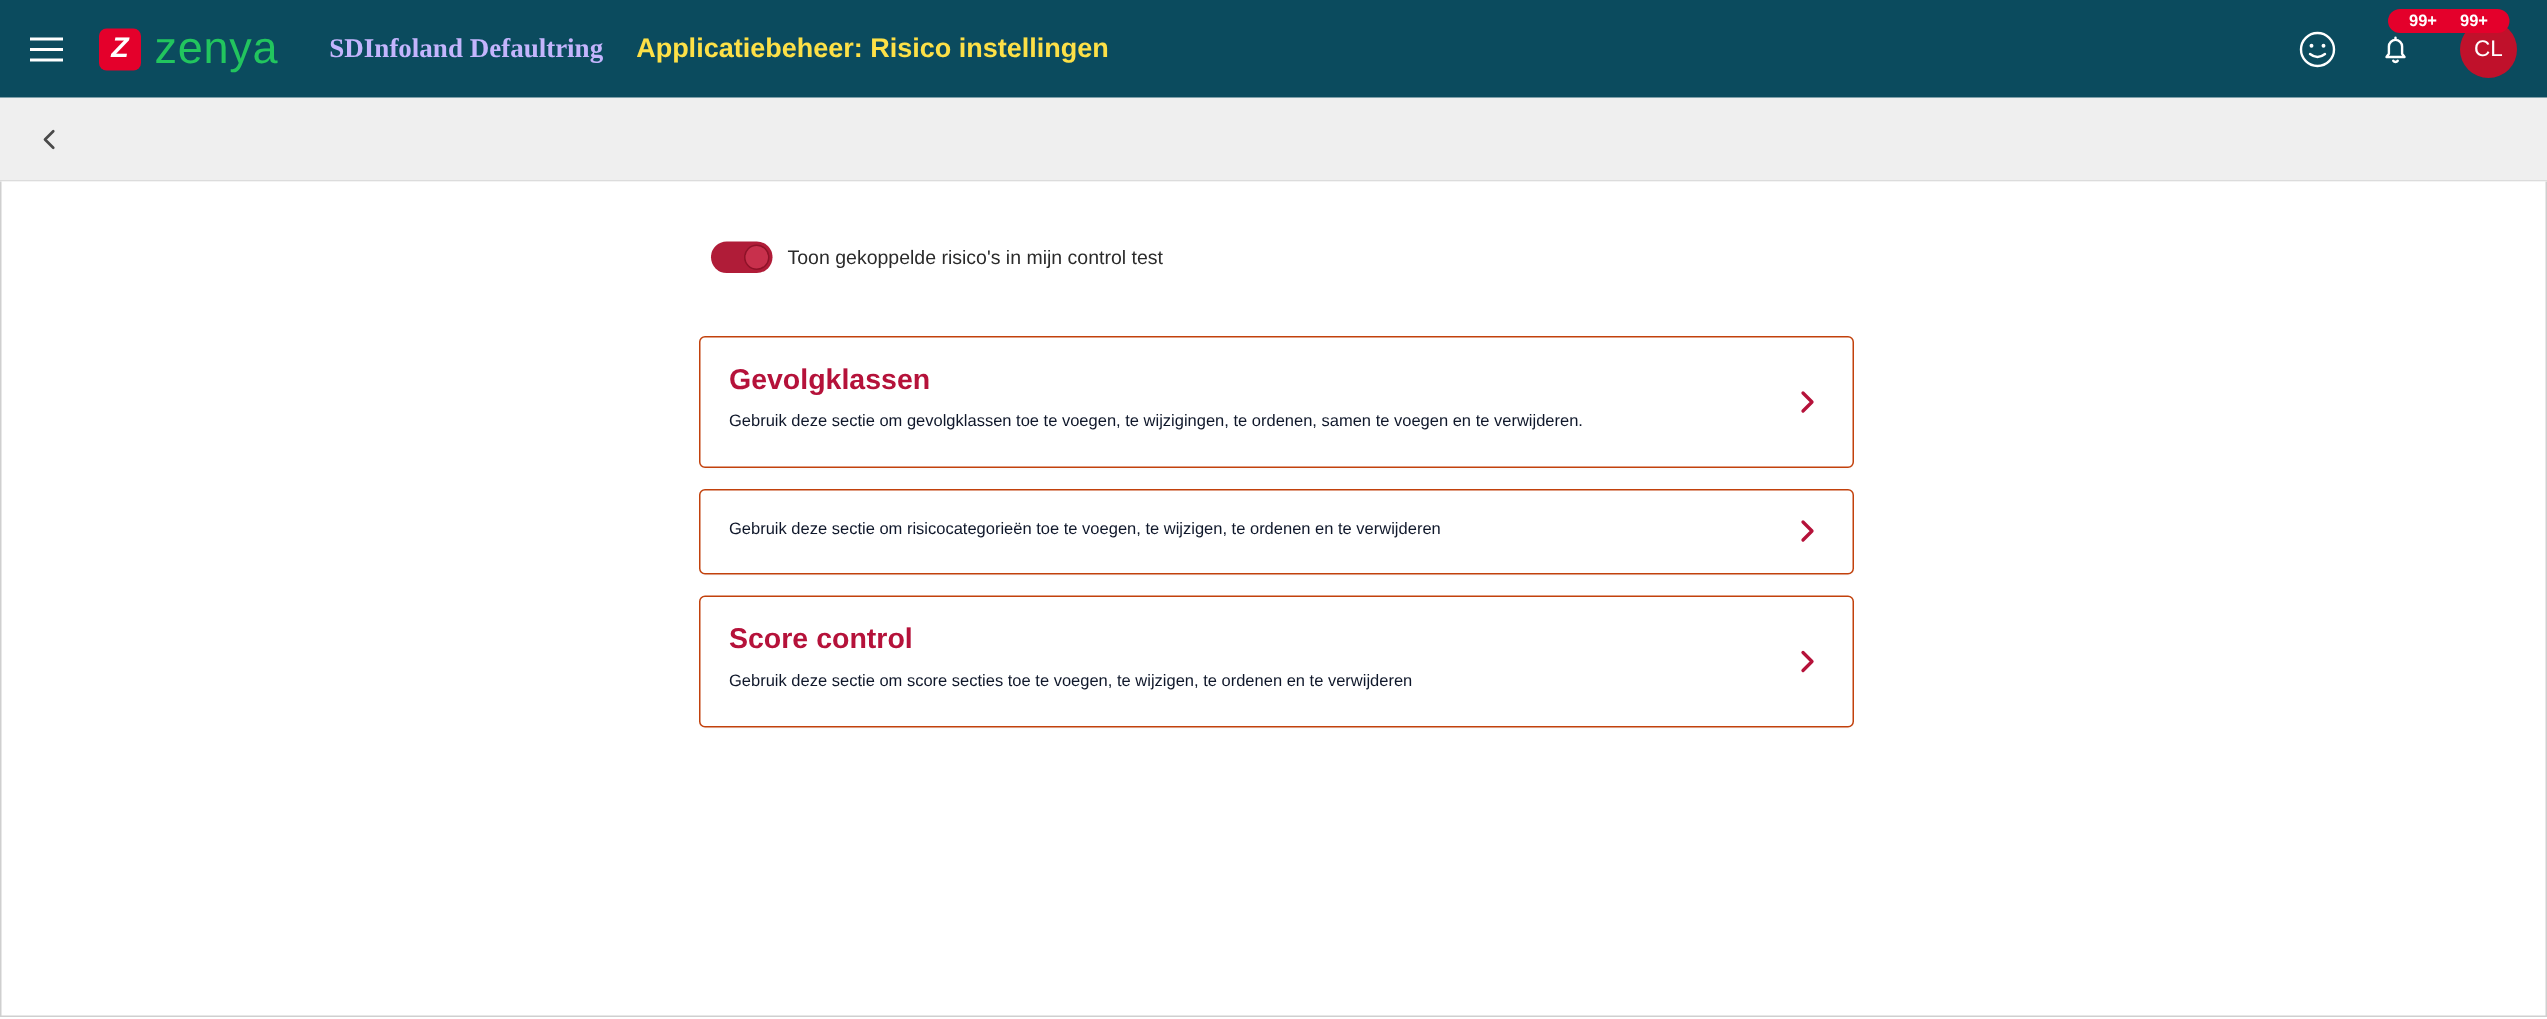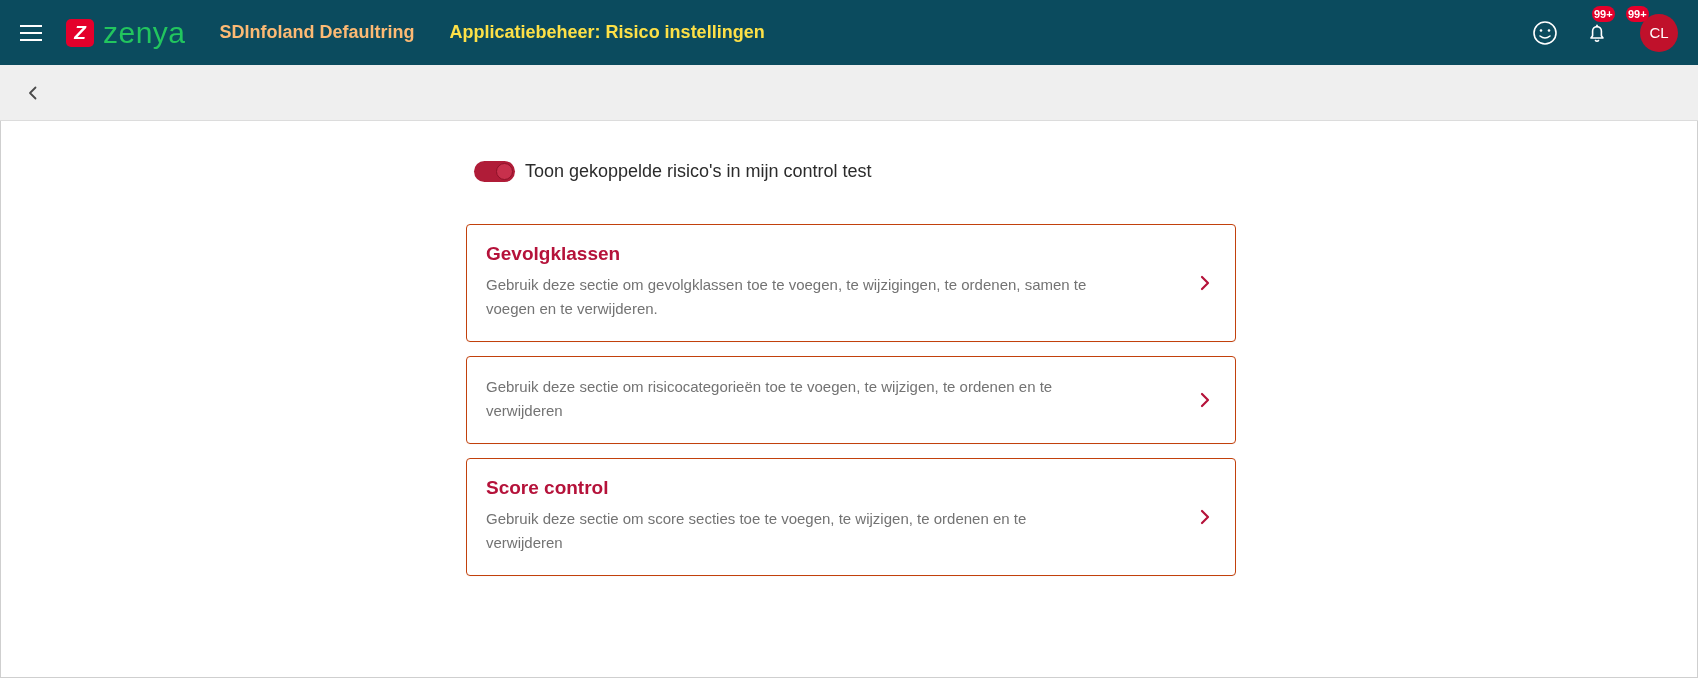--- a/index.html
+++ b/index.html
@@ -61,24 +61,25 @@
     align-items: center;
     justify-content: center;
     font-style: italic;
   }
   .logo-text {
     color: #22c55e;
     font-size: 30px;
     letter-spacing: 0.5px;
   }
   .org-name {
-    color: #fdba74;
+    color: #c4b5fd;
     font-size: 18px;
     font-weight: bold;
-    margin-right: 35px;
+    margin-right: 22px;
+    font-family: Liberation Serif, serif;
   }
   .page-title {
     color: #fde047;
     font-size: 18px;
     font-weight: bold;
   }
   .topbar-right {
     margin-left: auto;
     display: flex;
     align-items: center;
@@ -95,21 +96,21 @@
     cursor: pointer;
   }
   .icon-btn svg { display: block; }
   .badge {
     position: absolute;
     background: #e4002b;
     color: #ffffff;
     font-size: 11px;
     font-weight: bold;
     border-radius: 9px;
-    padding: 1px 2px;
+    padding: 1px 14px;
     line-height: 14px;
     top: -10px;
   }
   .badge-a { left: 12px; }
   .badge-b { left: 46px; }
   .avatar {
     width: 38px;
     height: 38px;
     border-radius: 50%;
     background: #c0112b;
@@ -178,43 +179,43 @@
     position: absolute;
     top: 2px;
     right: 2px;
     width: 17px;
     height: 17px;
     border-radius: 50%;
     background: #c8304c;
     border: 1px solid #8e1228;
   }
   .toggle-label {
-    font-size: 18px;
+    font-size: 13px;
     color: #2b2b2b;
   }
 
   .card {
     border: 1px solid #c2410c;
     border-radius: 4px;
     background: #ffffff;
     padding: 18px 22px 20px 19px;
     margin-bottom: 14px;
     position: relative;
     cursor: pointer;
     box-shadow: 0 1px 1px rgba(0,0,0,0.02);
   }
   .card-title {
     color: #b5123a;
     font-size: 19px;
     font-weight: bold;
     margin: 0 0 8px 0;
   }
   .card-desc {
-    color: #737373;
-    font-size: 15px;
+    color: #0f172a;
+    font-size: 11px;
     line-height: 1.6;
     max-width: 620px;
     margin: 0;
   }
   .card-arrow {
     position: absolute;
     right: 22px;
     top: 50%;
     transform: translateY(-50%);
     color: #b5123a;

